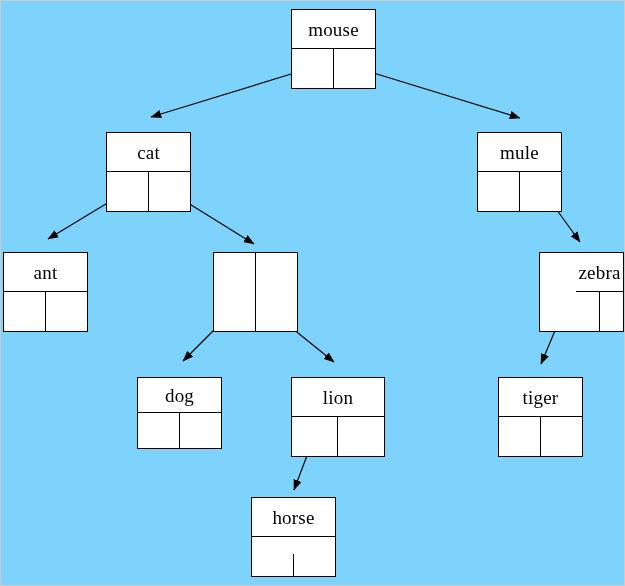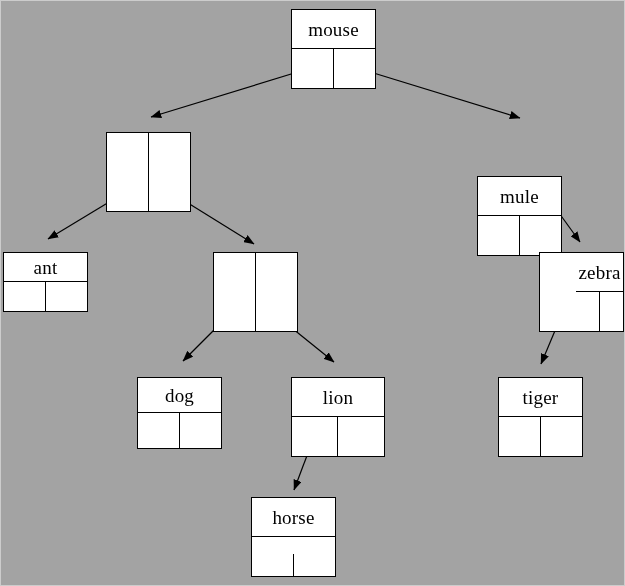--- a/index.html
+++ b/index.html
@@ -4,21 +4,21 @@
 <style>
   html, body {
     margin: 0;
     padding: 0;
     background: #ffffff;
   }
   #canvas {
     position: relative;
     width: 625px;
     height: 586px;
-    background: #a3a3a3;
+    background: #7dd3fc;
     border: 1px solid #cccccc;
     box-sizing: border-box;
     overflow: hidden;
     font-family: "Liberation Serif", "DejaVu Serif", serif;
   }
   svg.edges {
     position: absolute;
     left: 0;
     top: 0;
     width: 625px;
@@ -83,33 +83,34 @@
 
   <div id="node-layer">
       <div class="node" style="left: 290px; top: 8px; width: 85px; height: 80px;">
         <div class="node-label">mouse</div>
         <div class="node-ptrs">
           <div class="ptr left"></div>
           <div class="ptr right"></div>
         </div>
       </div>
       <div class="node" style="left: 105px; top: 131px; width: 85px; height: 80px;">
+        <div class="node-label">cat</div>
         <div class="node-ptrs">
           <div class="ptr left"></div>
           <div class="ptr right"></div>
         </div>
       </div>
-      <div class="node" style="left: 476px; top: 131px; width: 85px; height: 80px; margin-top: 44px;">
+      <div class="node" style="left: 476px; top: 131px; width: 85px; height: 80px;">
         <div class="node-label">mule</div>
         <div class="node-ptrs">
           <div class="ptr left"></div>
           <div class="ptr right"></div>
         </div>
       </div>
-      <div class="node" style="left: 2px; top: 251px; width: 85px; height: 60px;">
+      <div class="node" style="left: 2px; top: 251px; width: 85px; height: 80px;">
         <div class="node-label">ant</div>
         <div class="node-ptrs">
           <div class="ptr left"></div>
           <div class="ptr right"></div>
         </div>
       </div>
       <div class="node" style="left: 212px; top: 251px; width: 85px; height: 80px;">
         <div class="node-ptrs">
           <div class="ptr left"></div>
           <div class="ptr right"></div>

